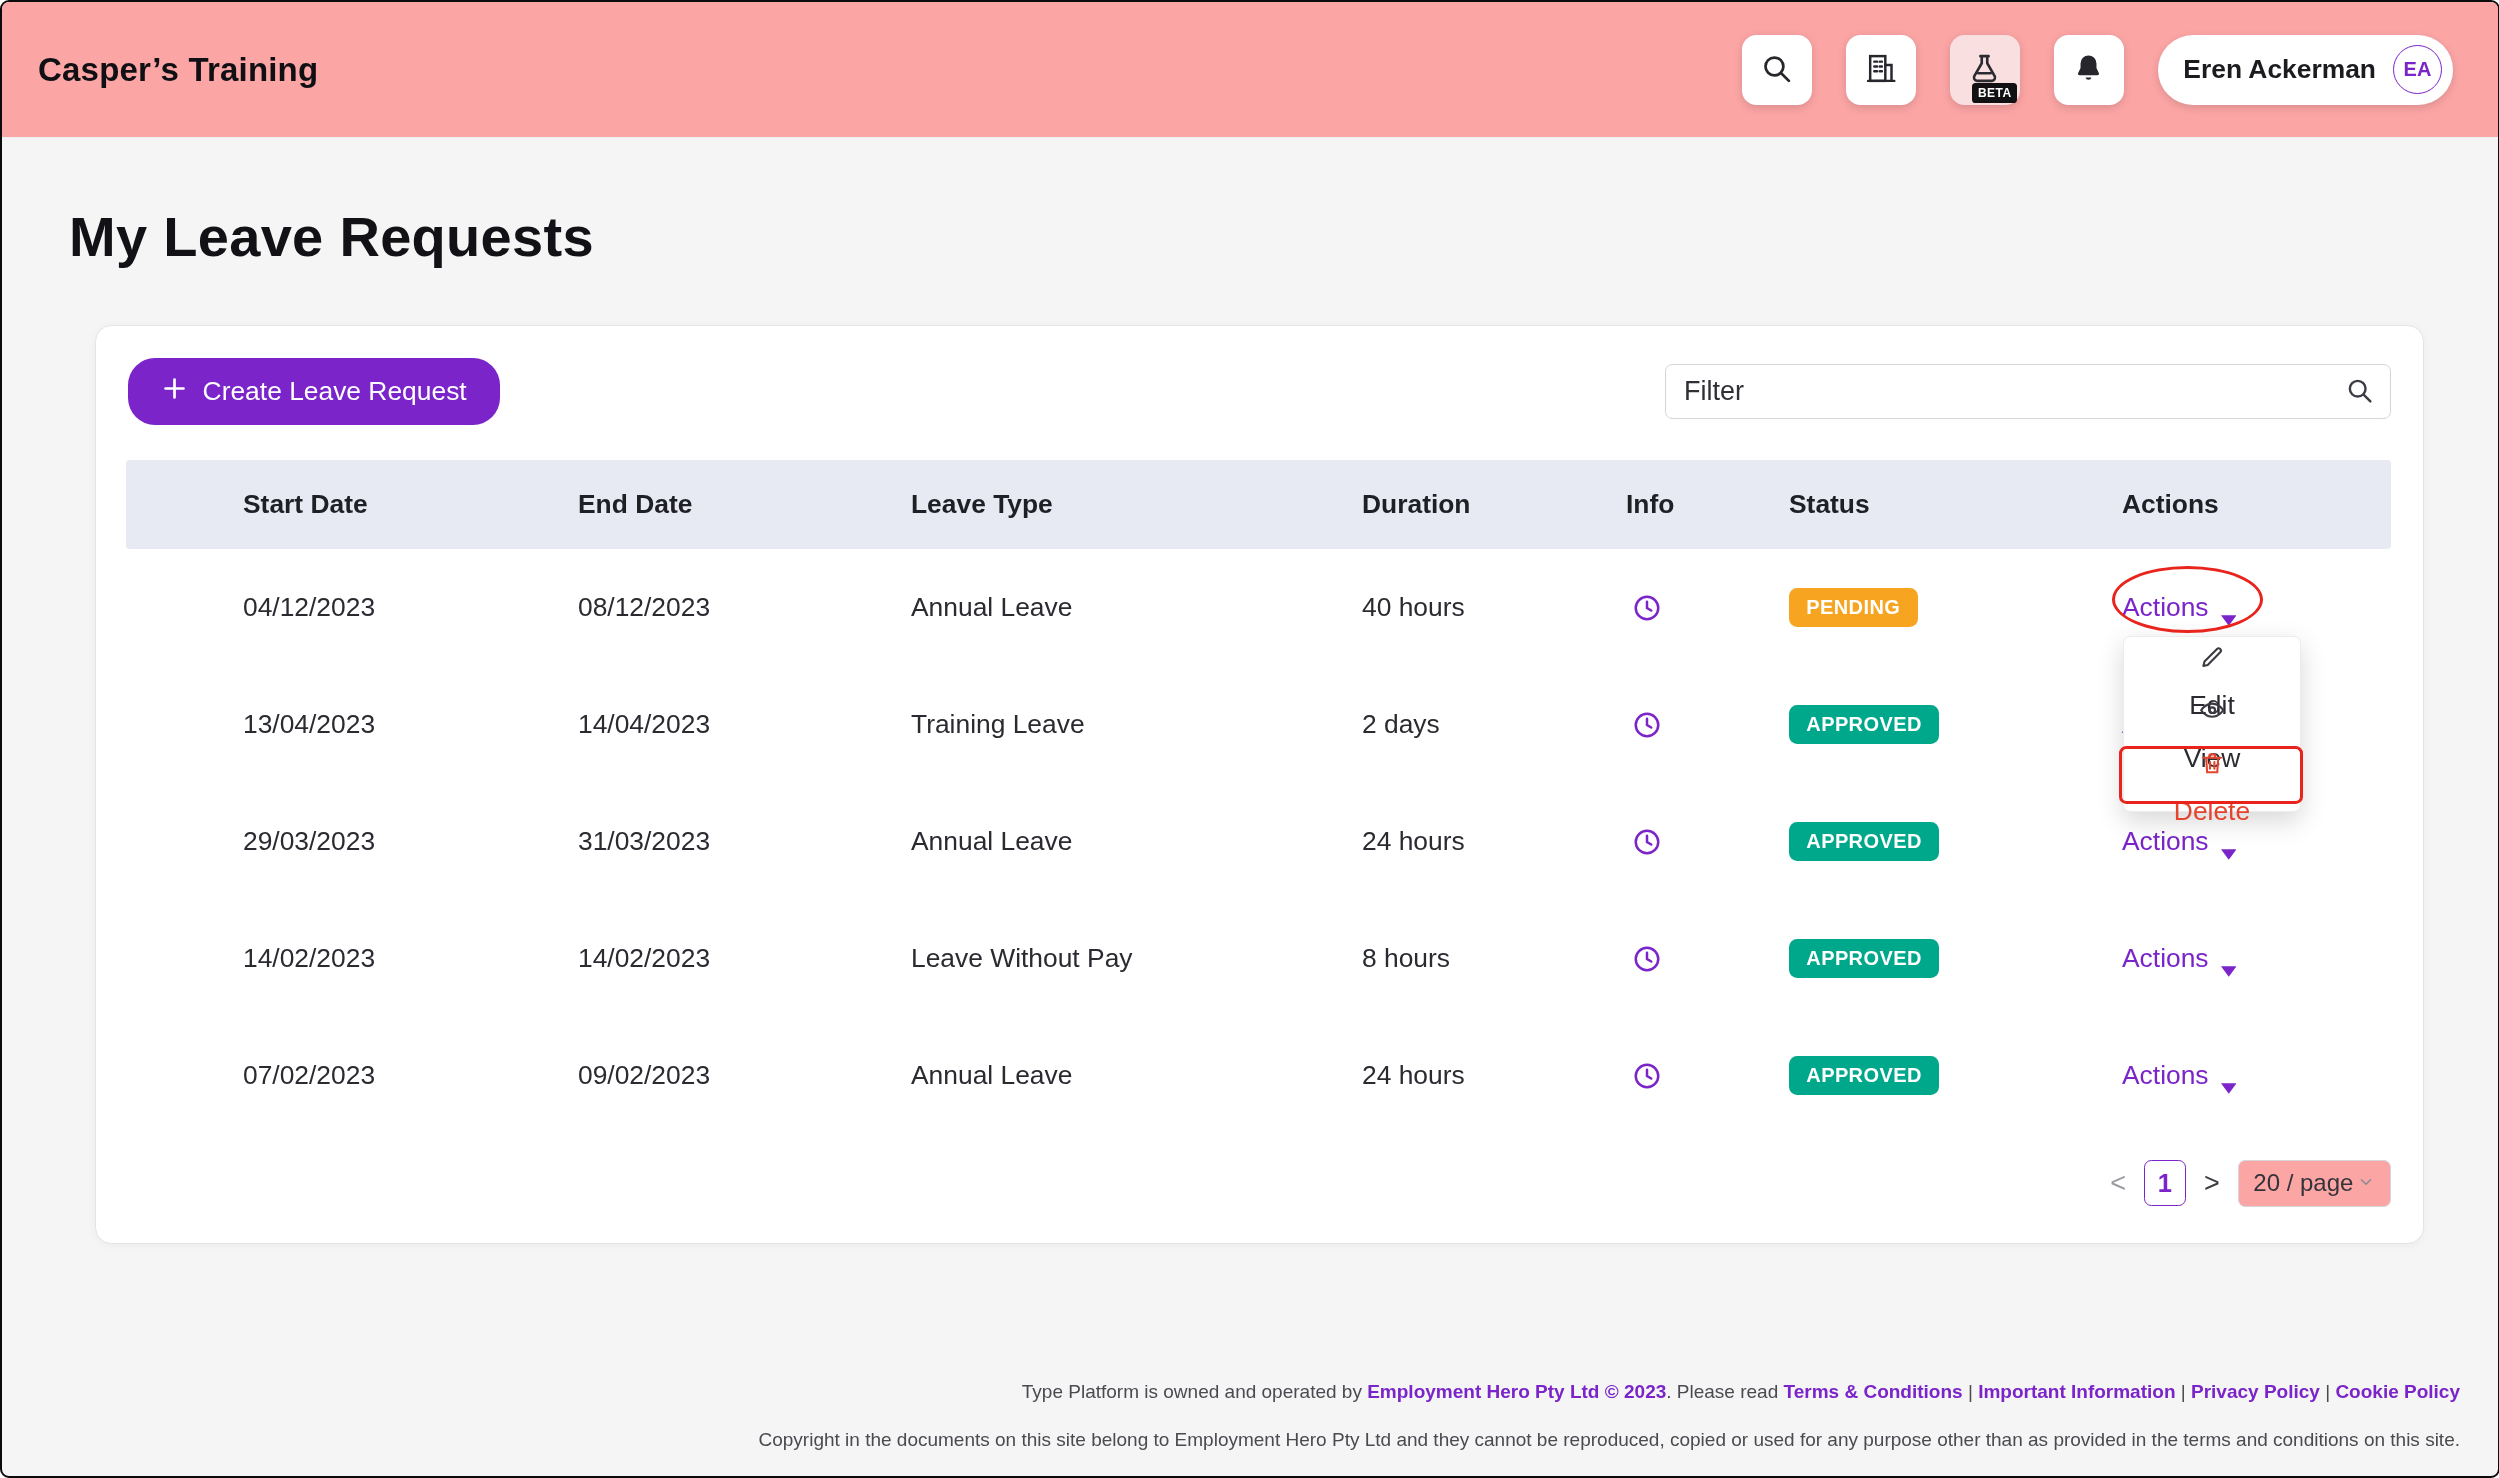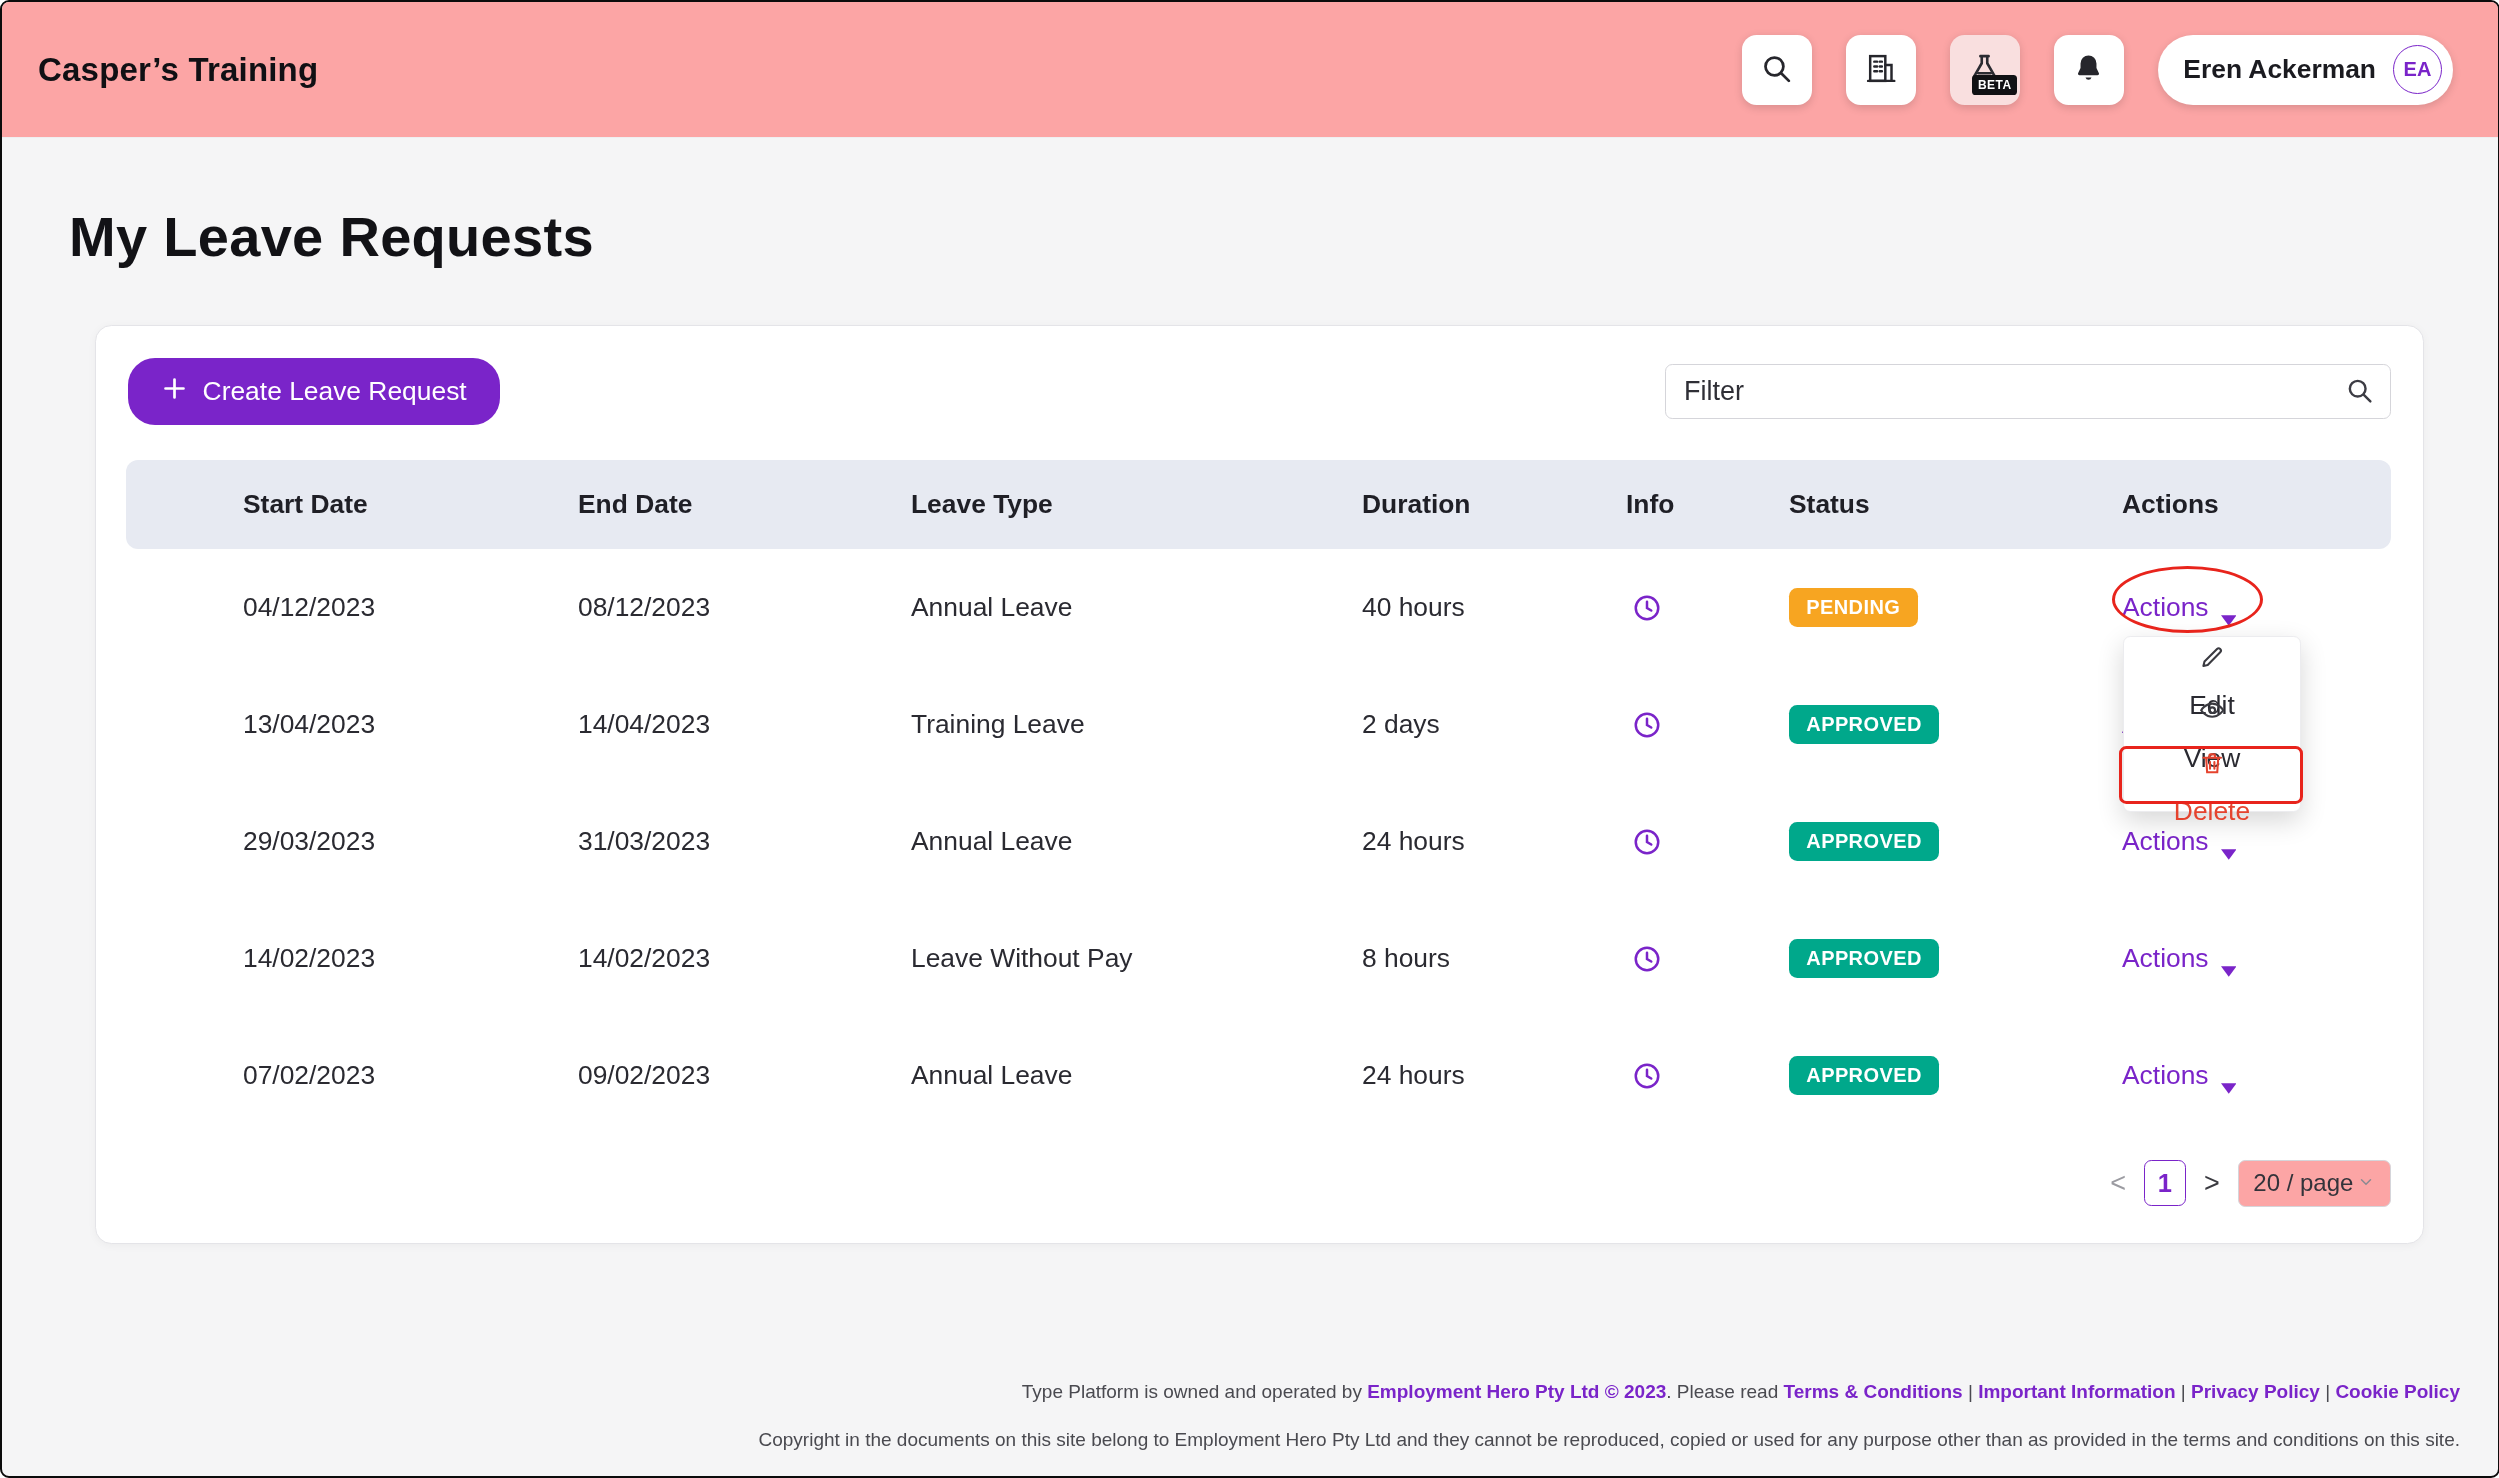--- a/index.html
+++ b/index.html
@@ -15,21 +15,21 @@
   
   .topbar { height:136px; background:#fca5a5; display:flex; align-items:center;
             justify-content:space-between; padding:0 45px 0 36px; border-bottom:0.9px solid #EFEFF1; }
   .brand { font-size:33px; font-weight:700; color:#101014; letter-spacing:0.2px; }
   .topbar-right { display:flex; align-items:center; gap:34px; }
   .iconbtn { position:relative; width:70px; height:70px; border:none; border-radius:14.6px;
              background:#fff; box-shadow:0 2.7px 9px rgba(0,0,0,.14); cursor:pointer;
              display:flex; align-items:center; justify-content:center; color:#26262c; }
   .iconbtn svg { width:33px; height:33px; }
   .iconbtn--beta { background:#F9DFDF; }
-  .beta-badge { position:absolute; right:2.7px; bottom:10px; background:#111114; color:#fff;
+  .beta-badge { position:absolute; right:2.7px; bottom:2px; background:#111114; color:#fff;
                 font-size:12px; font-weight:700; letter-spacing:0.5px; padding:2.7px 5.5px; border-radius:3.6px; }
   .userpill { height:70px; border:none; border-radius:36px; background:#fff; cursor:pointer;
               box-shadow:0 2.7px 9px rgba(0,0,0,.14); display:flex; align-items:center;
               gap:17px; padding:0 11px 0 25.5px; }
   .user-name { font-size:26.4px; font-weight:700; color:#1b1b20; }
   .avatar { width:49px; height:49px; border-radius:50%; border:1.8px solid var(--accent);
             color:var(--accent); font-size:20px; font-weight:700; display:flex;
             align-items:center; justify-content:center; background:#fff; }
 
   
@@ -47,21 +47,21 @@
             display:flex; align-items:center; padding:0 16.4px 0 0; }
   .filter input { flex:1; border:none; outline:none; font-size:27px; font-family:inherit;
                   padding:0 18px; color:#2a2a31; background:transparent; }
   .filter input::placeholder { color:#2f2f36; }
   .filter svg { width:29px; height:29px; color:#3c3c44; }
 
   
   .table { margin:35px 32px 0 30px; }
   .thead, .trow { display:grid; grid-template-columns:452px 333px 451px 264px 163px 333px 1fr;
                   align-items:center; }
-  .thead { height:89px; background:var(--header-bg); border-radius:12px; font-weight:700;
+  .thead { height:89px; background:var(--header-bg); border-radius:4px; font-weight:700;
            font-size:26.4px; color:#1f1f26; }
   .trow { height:117px; font-size:26.4px; color:#2a2a31; }
   .cell-start { padding-left:117px; }
   .clock { width:30px; height:30px; margin-left:5.5px; color:var(--accent); cursor:pointer; display:block; }
   .badge { display:inline-block; padding:8.2px 17.3px; border-radius:8.2px; color:#fff;
            font-size:20px; font-weight:700; letter-spacing:0.4px; }
   .badge--pending { background:var(--pending); }
   .badge--approved { background:var(--approved); }
   .actions-link { display:inline-flex; align-items:center; gap:12px; color:var(--accent);
                   font-size:26.4px; cursor:pointer; }

